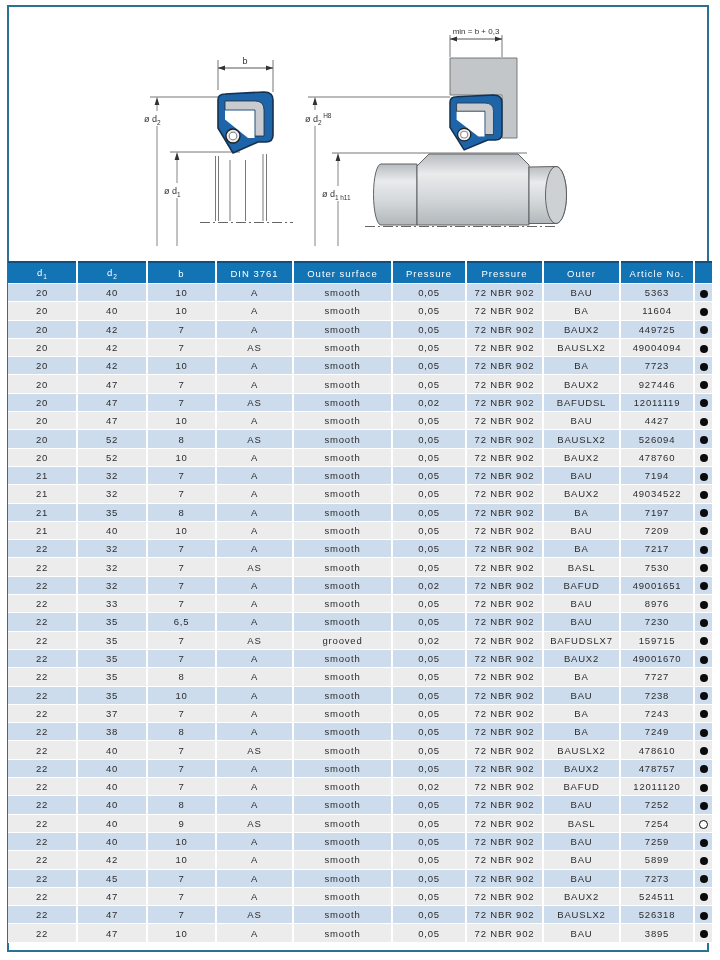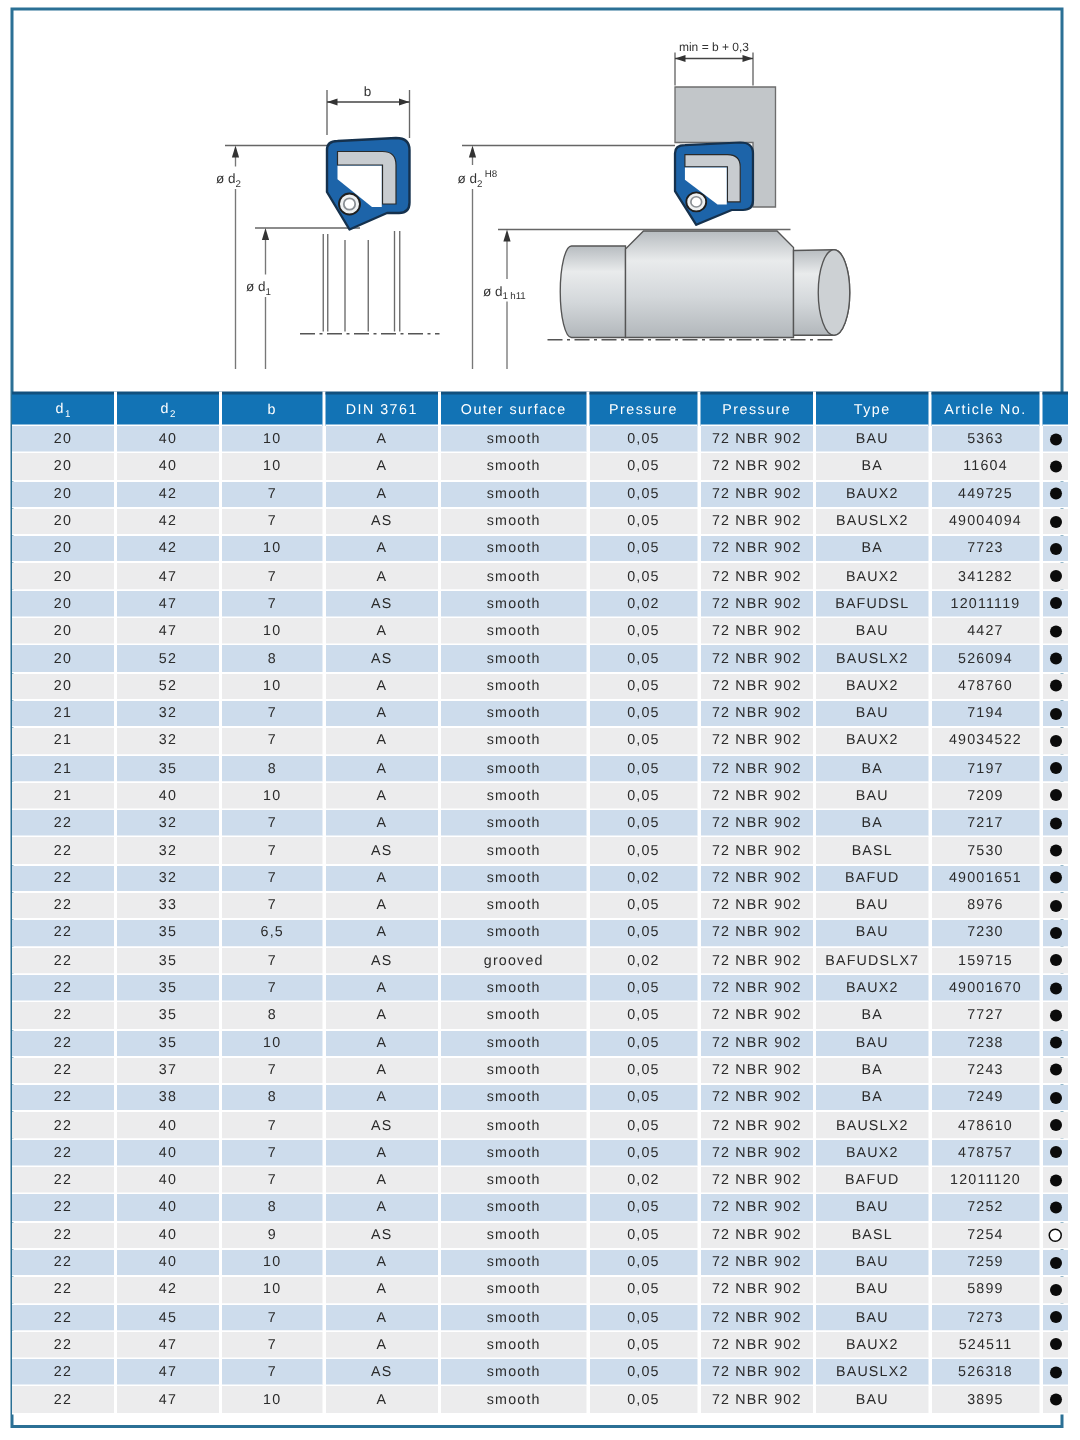--- a/index.html
+++ b/index.html
@@ -123,21 +123,21 @@
   </colgroup>
   <thead>
     <tr>
       <th><span>d</span><sub>1</sub></th>
       <th><span>d</span><sub>2</sub></th>
       <th><span>b</span></th>
       <th><span>DIN 3761</span></th>
       <th><span>Outer surface</span></th>
       <th><span>Pressure</span></th>
       <th><span>Pressure</span></th>
-      <th><span>Type</span></th>
+      <th><span>Outer</span></th>
       <th><span>Article No.</span></th>
       <th><span></span></th>
     </tr>
   </thead>
   <tbody>
       <tr class="odd">
         <td>20</td>
         <td>40</td>
         <td>10</td>
         <td>A</td>
@@ -198,21 +198,21 @@
       </tr>
       <tr class="even">
         <td>20</td>
         <td>47</td>
         <td>7</td>
         <td>A</td>
         <td>smooth</td>
         <td>0,05</td>
         <td>72 NBR 902</td>
         <td>BAUX2</td>
-        <td>341282</td>
+        <td>927446</td>
         <td><span class="dot filled"></span></td>
       </tr>
       <tr class="odd">
         <td>20</td>
         <td>47</td>
         <td>7</td>
         <td>AS</td>
         <td>smooth</td>
         <td>0,02</td>
         <td>72 NBR 902</td>

